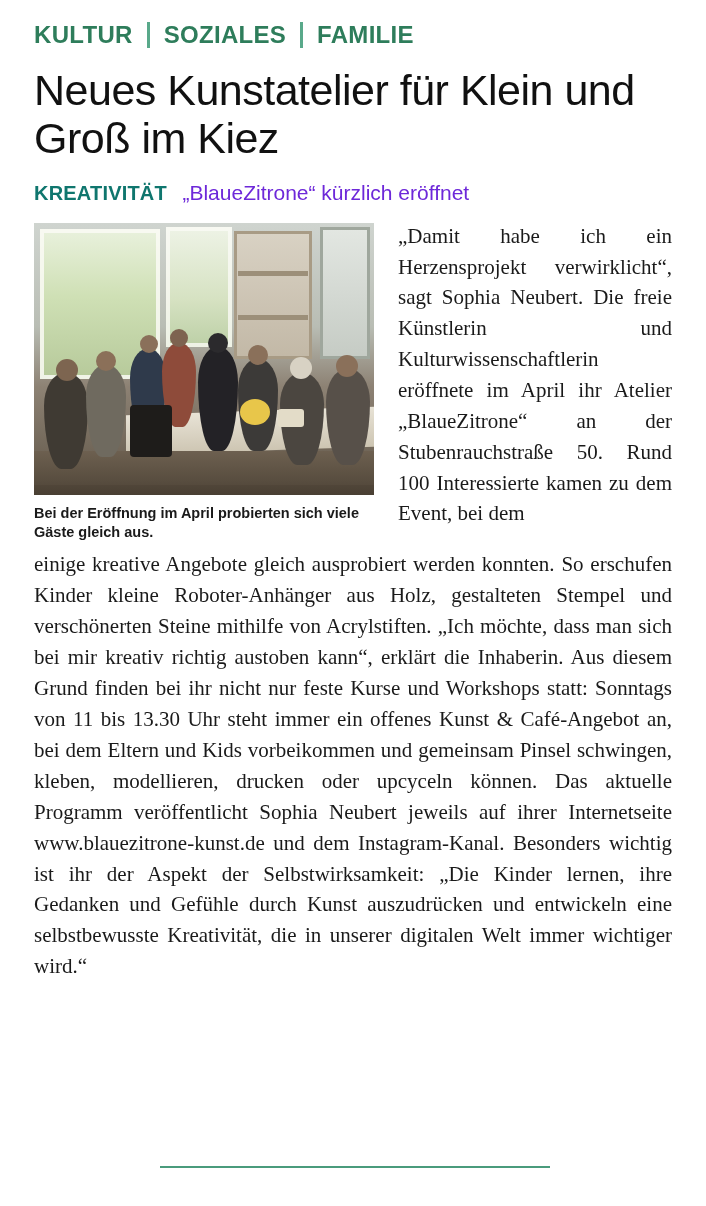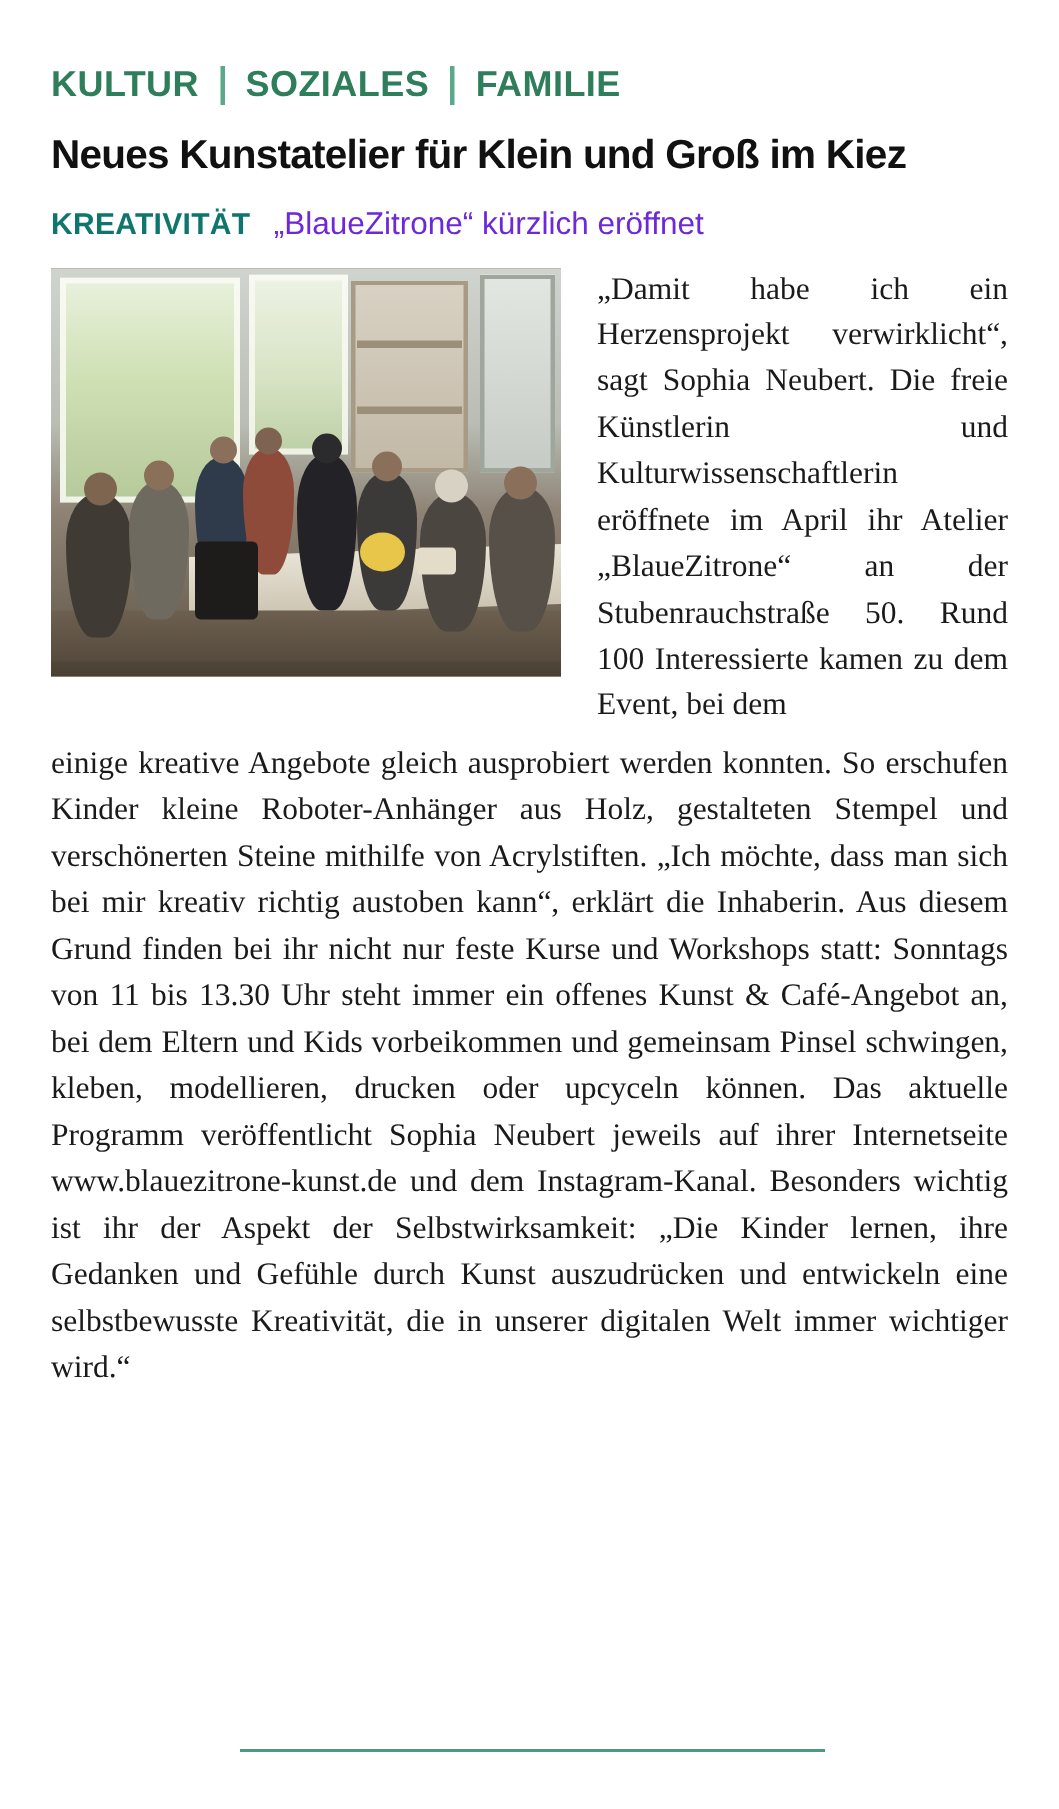--- a/index.html
+++ b/index.html
@@ -14,21 +14,21 @@
     font-family: "Liberation Serif", serif;
     color: #1a1a1a;
     overflow: hidden;
   }
   .page {
     position: absolute;
     left: 0; top: 0;
     width: 706px;
     height: 1206px;
     box-sizing: border-box;
-    padding: 40px 34px 0 34px;
+    padding: 18px 34px 0 34px;
   }
 
   
   .rubrics {
     display: flex;
     align-items: center;
     font-family: "Liberation Sans", sans-serif;
     font-weight: bold;
     font-size: 24px;
     letter-spacing: 0.3px;
@@ -44,22 +44,22 @@
   .rubrics .sep {
     width: 3px;
     height: 26px;
     background: #59a98a;
     display: inline-block;
   }
 
   
   .headline {
     font-family: "Liberation Sans", sans-serif;
-    font-weight: bold;
-    font-size: 27px;
+    font-weight: normal;
+    font-size: 43px;
     line-height: 1.12;
     letter-spacing: -0.5px;
     color: #111111;
     margin: 14px 0 0 0;
     max-width: 640px;
   }
 
   
   .subline {
     margin: 18px 0 14px 0;
@@ -242,20 +242,21 @@
 
         <div class="ph-layer ph-p" style="left:292px;top:146px;width:44px;height:96px;background:#575049;"></div>
         <div class="ph-layer ph-head" style="left:302px;top:132px;width:22px;height:22px;background:#8a705a;"></div>
 
         <div class="ph-layer" style="left:96px;top:182px;width:42px;height:52px;background:#1e1c1a;border-radius:4px;"></div>
         <div class="ph-layer" style="left:206px;top:176px;width:30px;height:26px;background:#e8c64a;border-radius:50%;"></div>
         <div class="ph-layer" style="left:244px;top:186px;width:26px;height:18px;background:#e3dcc8;border-radius:3px;"></div>
 
         <div class="ph-layer cap-strip"></div>
       </div>
+      <figcaption class="caption">Bei der Eröffnung im April probierten sich viele Gäste gleich aus.</figcaption>
     </figure>
 
     <p class="lead">„Damit habe ich ein Herzensprojekt verwirklicht“, sagt Sophia Neubert. Die freie Künstlerin und Kulturwissenschaftlerin eröffnete im April ihr Atelier „BlaueZitrone“ an der Stubenrauchstraße 50. Rund 100 Interessierte kamen zu dem Event, bei dem</p>
 
     <p class="runon">einige kreative Angebote gleich ausprobiert werden konnten. So erschufen Kinder kleine Roboter-Anhänger aus Holz, gestalteten Stempel und verschönerten Steine mithilfe von Acrylstiften. „Ich möchte, dass man sich bei mir kreativ richtig austoben kann“, erklärt die Inhaberin. Aus diesem Grund finden bei ihr nicht nur feste Kurse und Workshops statt: Sonntags von 11 bis 13.30 Uhr steht immer ein offenes Kunst &amp; Café-Angebot an, bei dem Eltern und Kids vorbeikommen und gemeinsam Pinsel schwingen, kleben, modellieren, drucken oder upcyceln können. Das aktuelle Programm veröffentlicht Sophia Neubert jeweils auf ihrer Internetseite www.blauezitrone-kunst.de und dem Instagram-Kanal. Besonders wichtig ist ihr der Aspekt der Selbstwirksamkeit: „Die Kinder lernen, ihre Gedanken und Gefühle durch Kunst auszudrücken und entwickeln eine selbstbewusste Kreativität, die in unserer digitalen Welt immer wichtiger wird.“</p>
   </div>
 
   <div class="rule"></div>
 </div>
 

